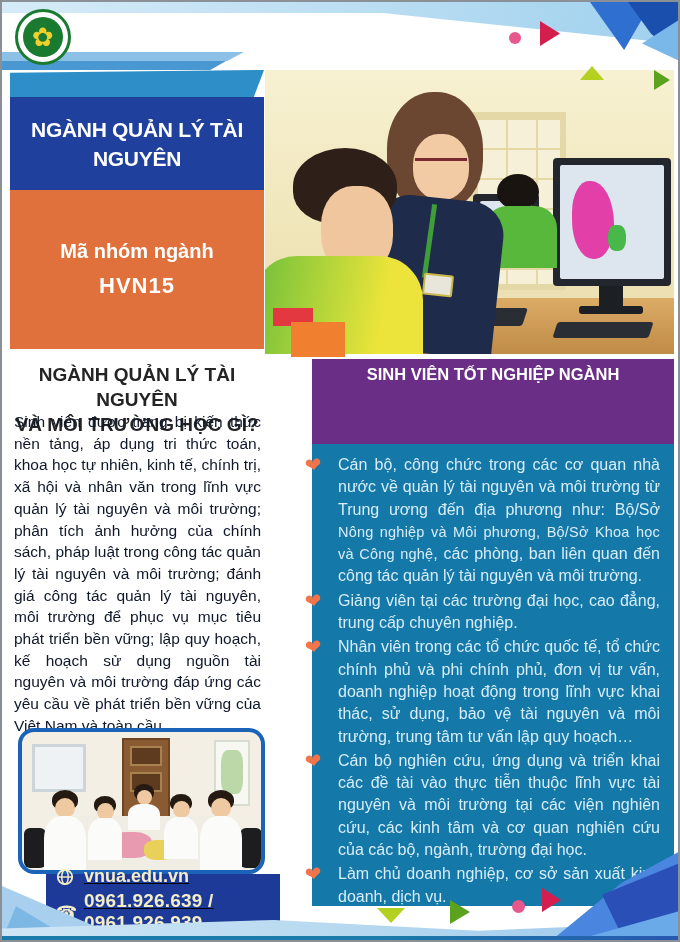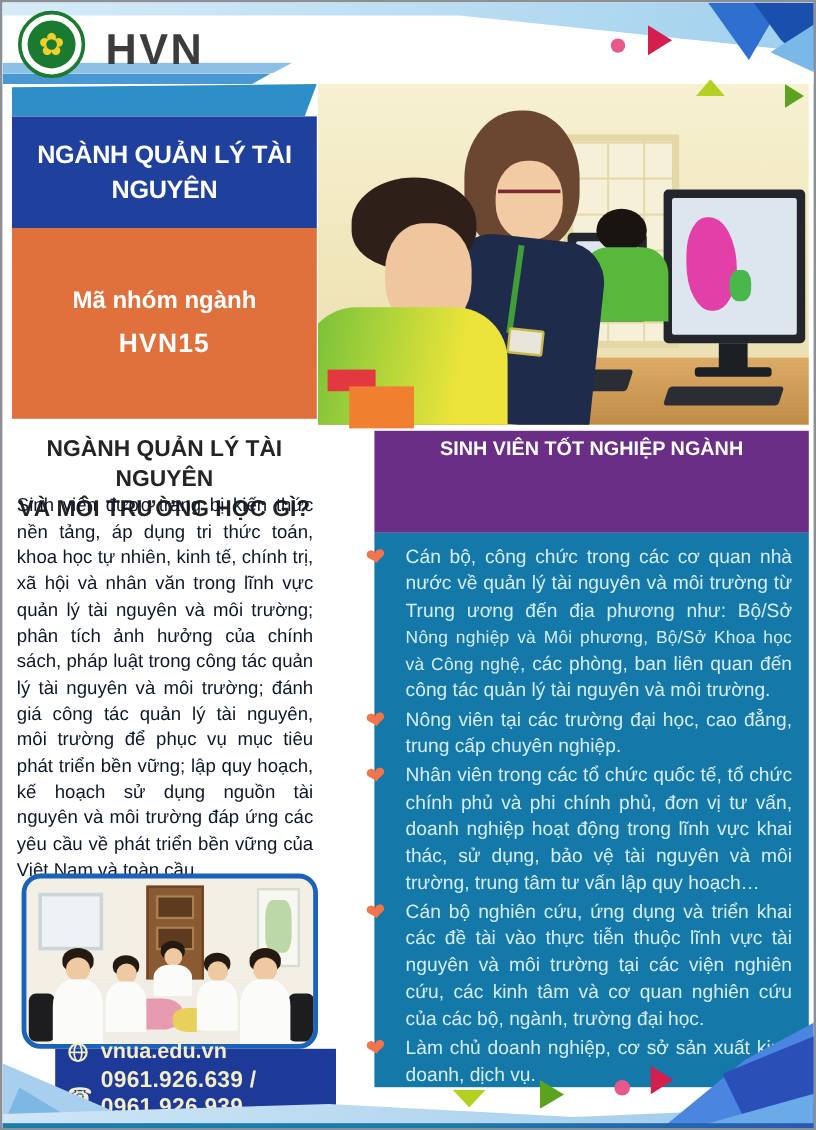--- a/index.html
+++ b/index.html
@@ -119,21 +119,21 @@
     clip-path:polygon(8% 0,92% 0,100% 100%,0 100%);}
   .meet-map{position:absolute;border-radius:40%;}
   .person{position:absolute;}
   .p-head{position:absolute;border-radius:50%;background:#eec9a2;}
   .p-hair{position:absolute;border-radius:50% 50% 40% 40%;background:#241a12;}
   .p-shirt{position:absolute;border-radius:40% 40% 0 0;background:#fbfbfa;}
   .chair{position:absolute;background:#1d1d1f;border-radius:6px;}
 
   
   .contact{left:44px;top:872px;width:234px;height:52px;background:#1e3a99;
-    display:flex;flex-direction:column;justify-content:center;gap:3px;padding-left:10px;}
+    display:flex;flex-direction:column;justify-content:center;gap:3px;padding-left:10px;text-decoration:underline;}
   .c-row{display:flex;align-items:center;gap:8px;color:#f4eec6;font-weight:bold;}
   .c-row .icon{width:20px;text-align:center;font-size:17px;line-height:1;}
   .c-web{font-size:18px;}
   .c-phone{font-size:19px;letter-spacing:0.2px;}
   .globe-svg{display:block;}
 
   
   .bot-band{left:0;top:918px;width:680px;height:24px;
     background:linear-gradient(95deg,#cfe6f6 0%,#b2d6ef 60%,#9cc8ec 100%);
     clip-path:polygon(0 35%,40% 0,70% 45%,100% 10%,100% 100%,0 100%);}
@@ -166,21 +166,20 @@
     <div class="abs hdr-stripe1"></div>
     <div class="abs hdr-stripe2"></div>
     <div class="abs facet1"></div>
     <div class="abs facet2"></div>
     <div class="abs facet3"></div>
     <div class="abs dot hdr"></div>
     <div class="abs tri-red hdr"></div>
     <div class="abs logo">
       <div class="inner">✿</div>
     </div>
-    <div class="abs hvn-text">HVN</div>
   </div>
 
   <div class="abs teal-strip"></div>
   <div class="abs blue-box">
     <div class="t">NGÀNH QUẢN LÝ TÀI NGUYÊN</div>
   </div>
   <div class="abs orange-box">
     <div class="label">Mã nhóm ngành</div>
     <div class="code">HVN15</div>
   </div>
@@ -235,21 +234,21 @@
   <div class="abs purple-box">
     <div class="t">SINH VIÊN TỐT NGHIỆP NGÀNH</div>
   </div>
   <div class="abs teal-box">
     <div class="job-item">
       <span class="heart">❤</span>
       <span>Cán bộ, công chức trong các cơ quan nhà nước về quản lý tài nguyên và môi trường từ Trung ương đến địa phương như: Bộ/Sở </span><span class="patched">Nông nghiệp và Môi phương, Bộ/Sở Khoa học và Công nghệ</span><span>, các phòng, ban liên quan đến công tác quản lý tài nguyên và môi trường.</span>
     </div>
     <div class="job-item">
       <span class="heart">❤</span>
-      <span>Nông viên tại các trường đại học, cao đẳng, trung cấp chuyên nghiệp.</span>
+      <span>Giảng viên tại các trường đại học, cao đẳng, trung cấp chuyên nghiệp.</span>
     </div>
     <div class="job-item">
       <span class="heart">❤</span>
       <span>Nhân viên trong các tổ chức quốc tế, tổ chức chính phủ và phi chính phủ, đơn vị tư vấn, doanh nghiệp hoạt động trong lĩnh vực khai thác, sử dụng, bảo vệ tài nguyên và môi trường, trung tâm tư vấn lập quy hoạch…</span>
     </div>
     <div class="job-item">
       <span class="heart">❤</span>
       <span>Cán bộ nghiên cứu, ứng dụng và triển khai các đề tài vào thực tiễn thuộc lĩnh vực tài nguyên và môi trường tại các viện nghiên cứu, các kinh tâm và cơ quan nghiên cứu của các bộ, ngành, trường đại học.</span>
     </div>
     <div class="job-item">

